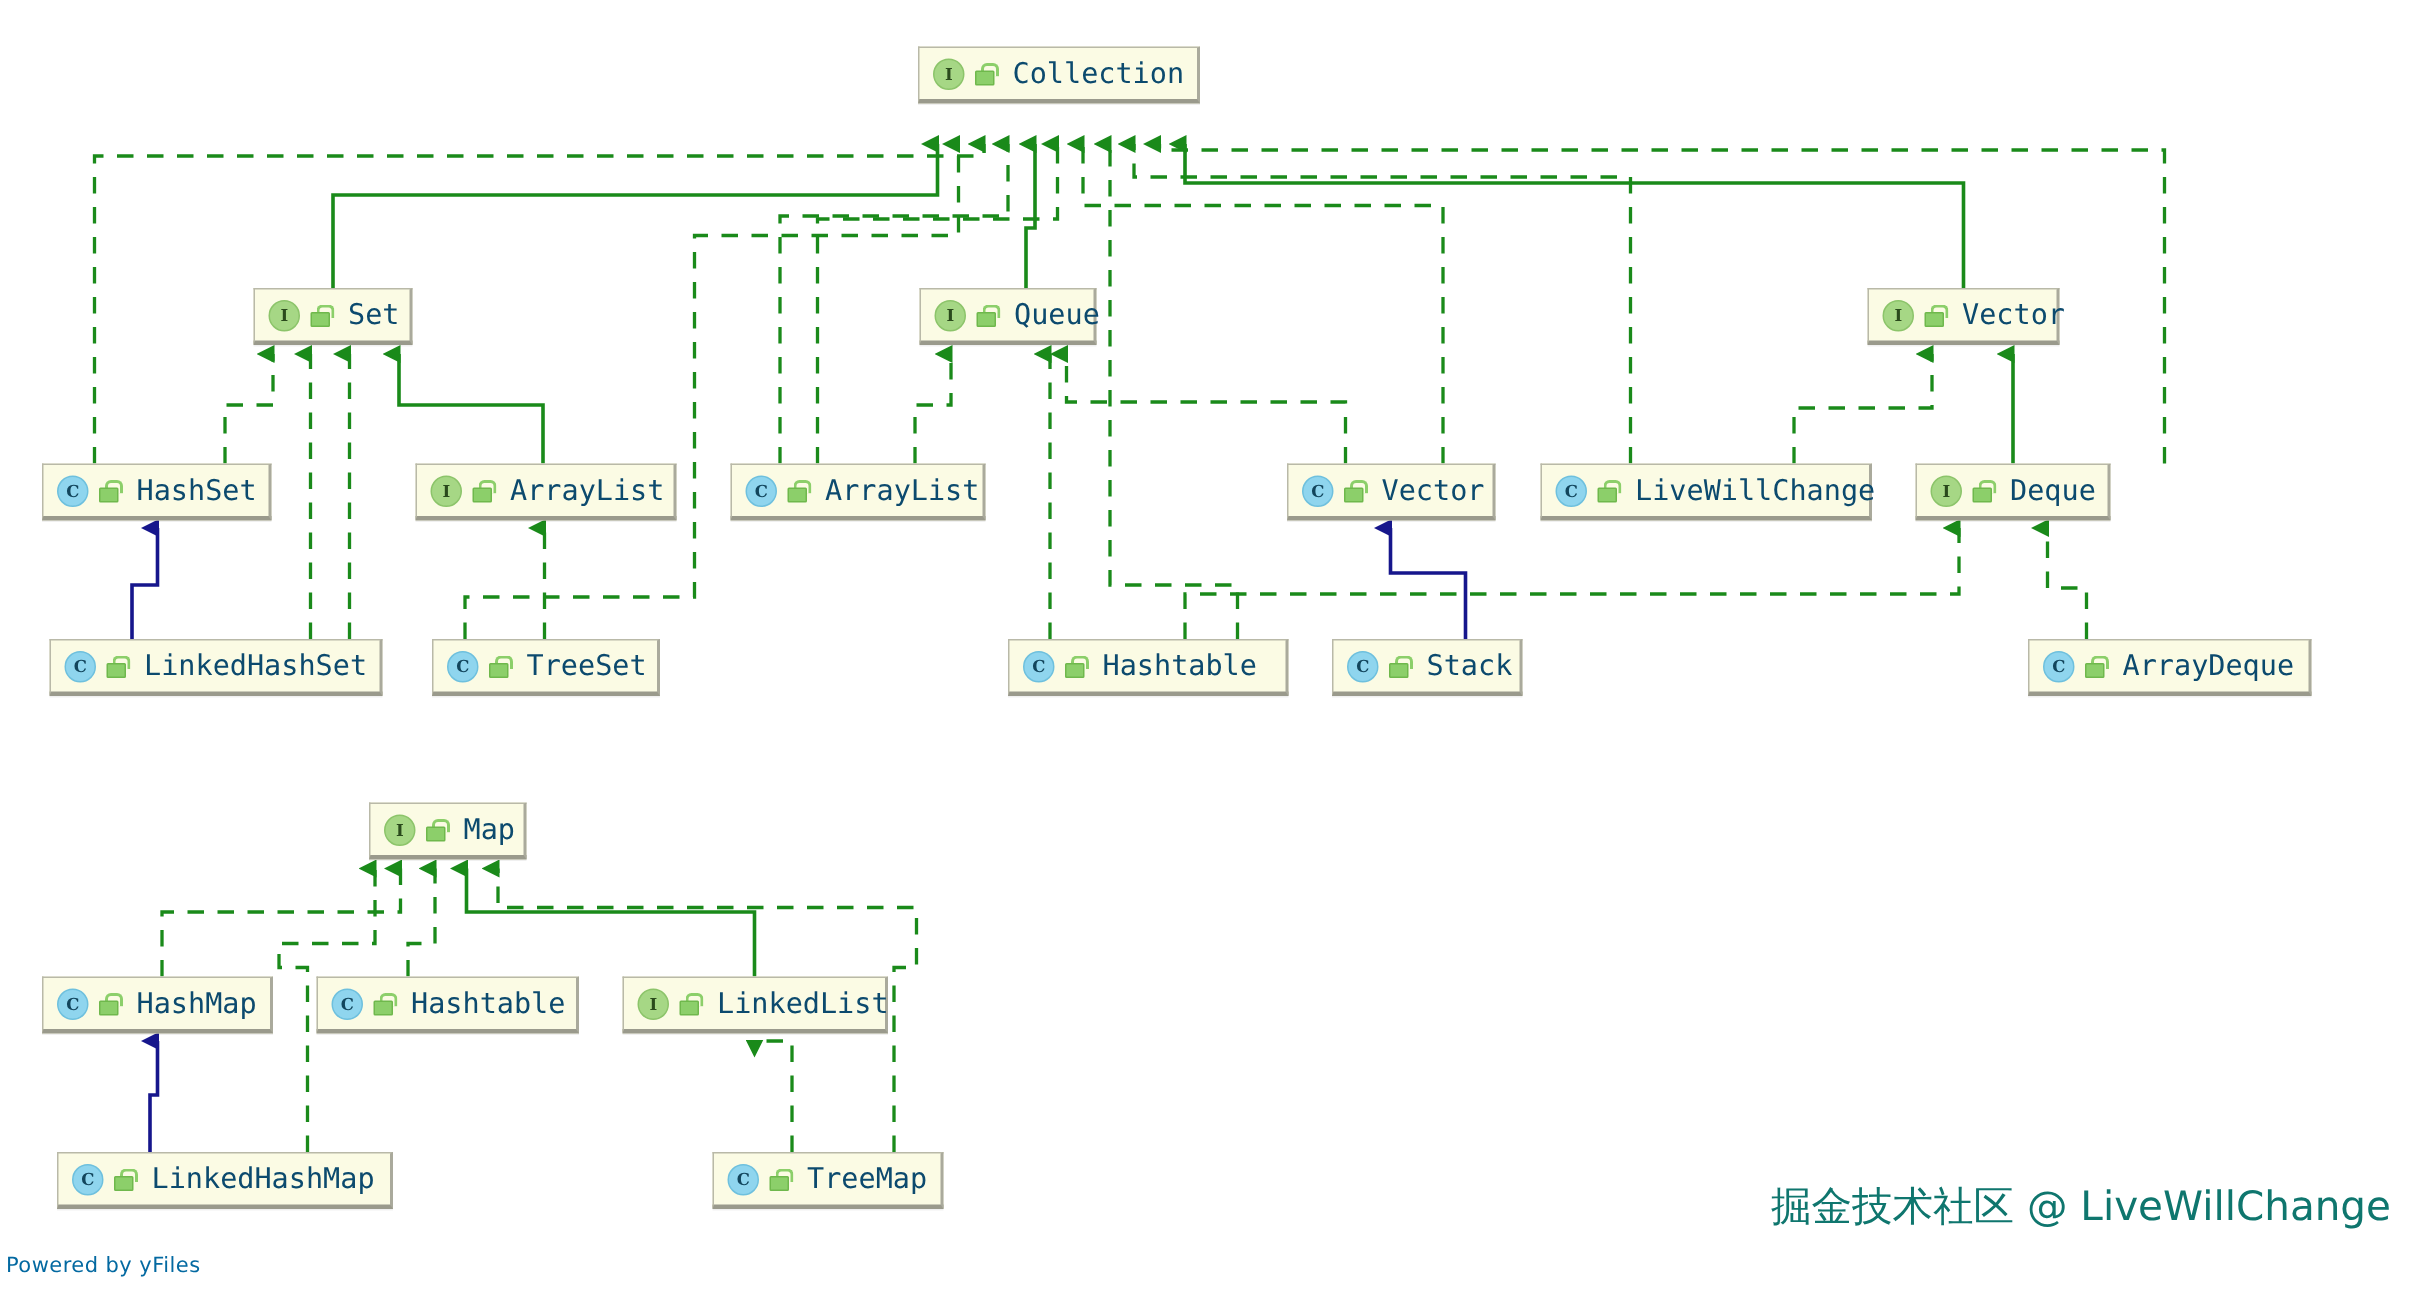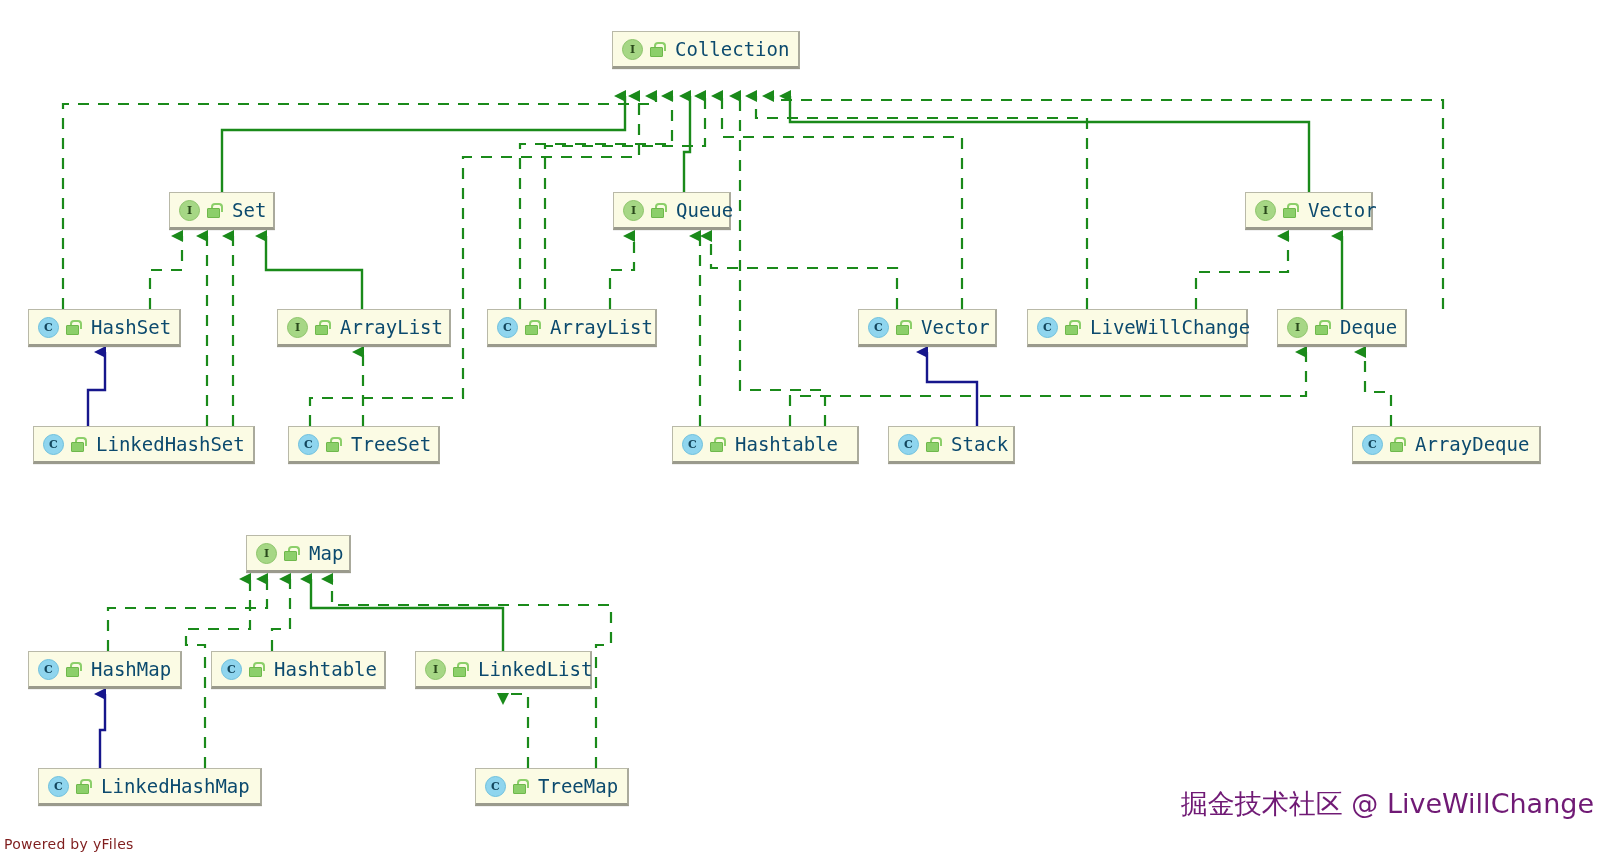--- a/index.html
+++ b/index.html
@@ -50,26 +50,26 @@
     font-size:19px;
     color:#0c4a6e;
     white-space:nowrap;
     letter-spacing:0px;
     font-family:"DejaVu Sans Mono","Liberation Mono",monospace;
   }
 
   .wm-left{
     position:absolute;left:4px;top:836px;
     font-family:"DejaVu Sans","Liberation Sans",sans-serif;
-    font-size:14px;color:#7f1d1d;letter-spacing:.3px;
+    font-size:14px;color:#0369a1;letter-spacing:.3px;
   }
   .wm-right{
     position:absolute;right:18px;top:786px;
     font-family:"DejaVu Sans","Liberation Sans",sans-serif;
-    font-size:27px;color:#701a75;white-space:nowrap;
+    font-size:27px;color:#0f766e;white-space:nowrap;
   }
 </style>
 </head>
 <body>
 
 <div id="canvas">
 
   <svg id="edges" xmlns="http://www.w3.org/2000/svg">
     <defs>
       <marker id="arrow-green" viewBox="0 0 12 12" refX="6" refY="11" markerWidth="12" markerHeight="12" orient="auto-start-reverse" markerUnits="userSpaceOnUse">

